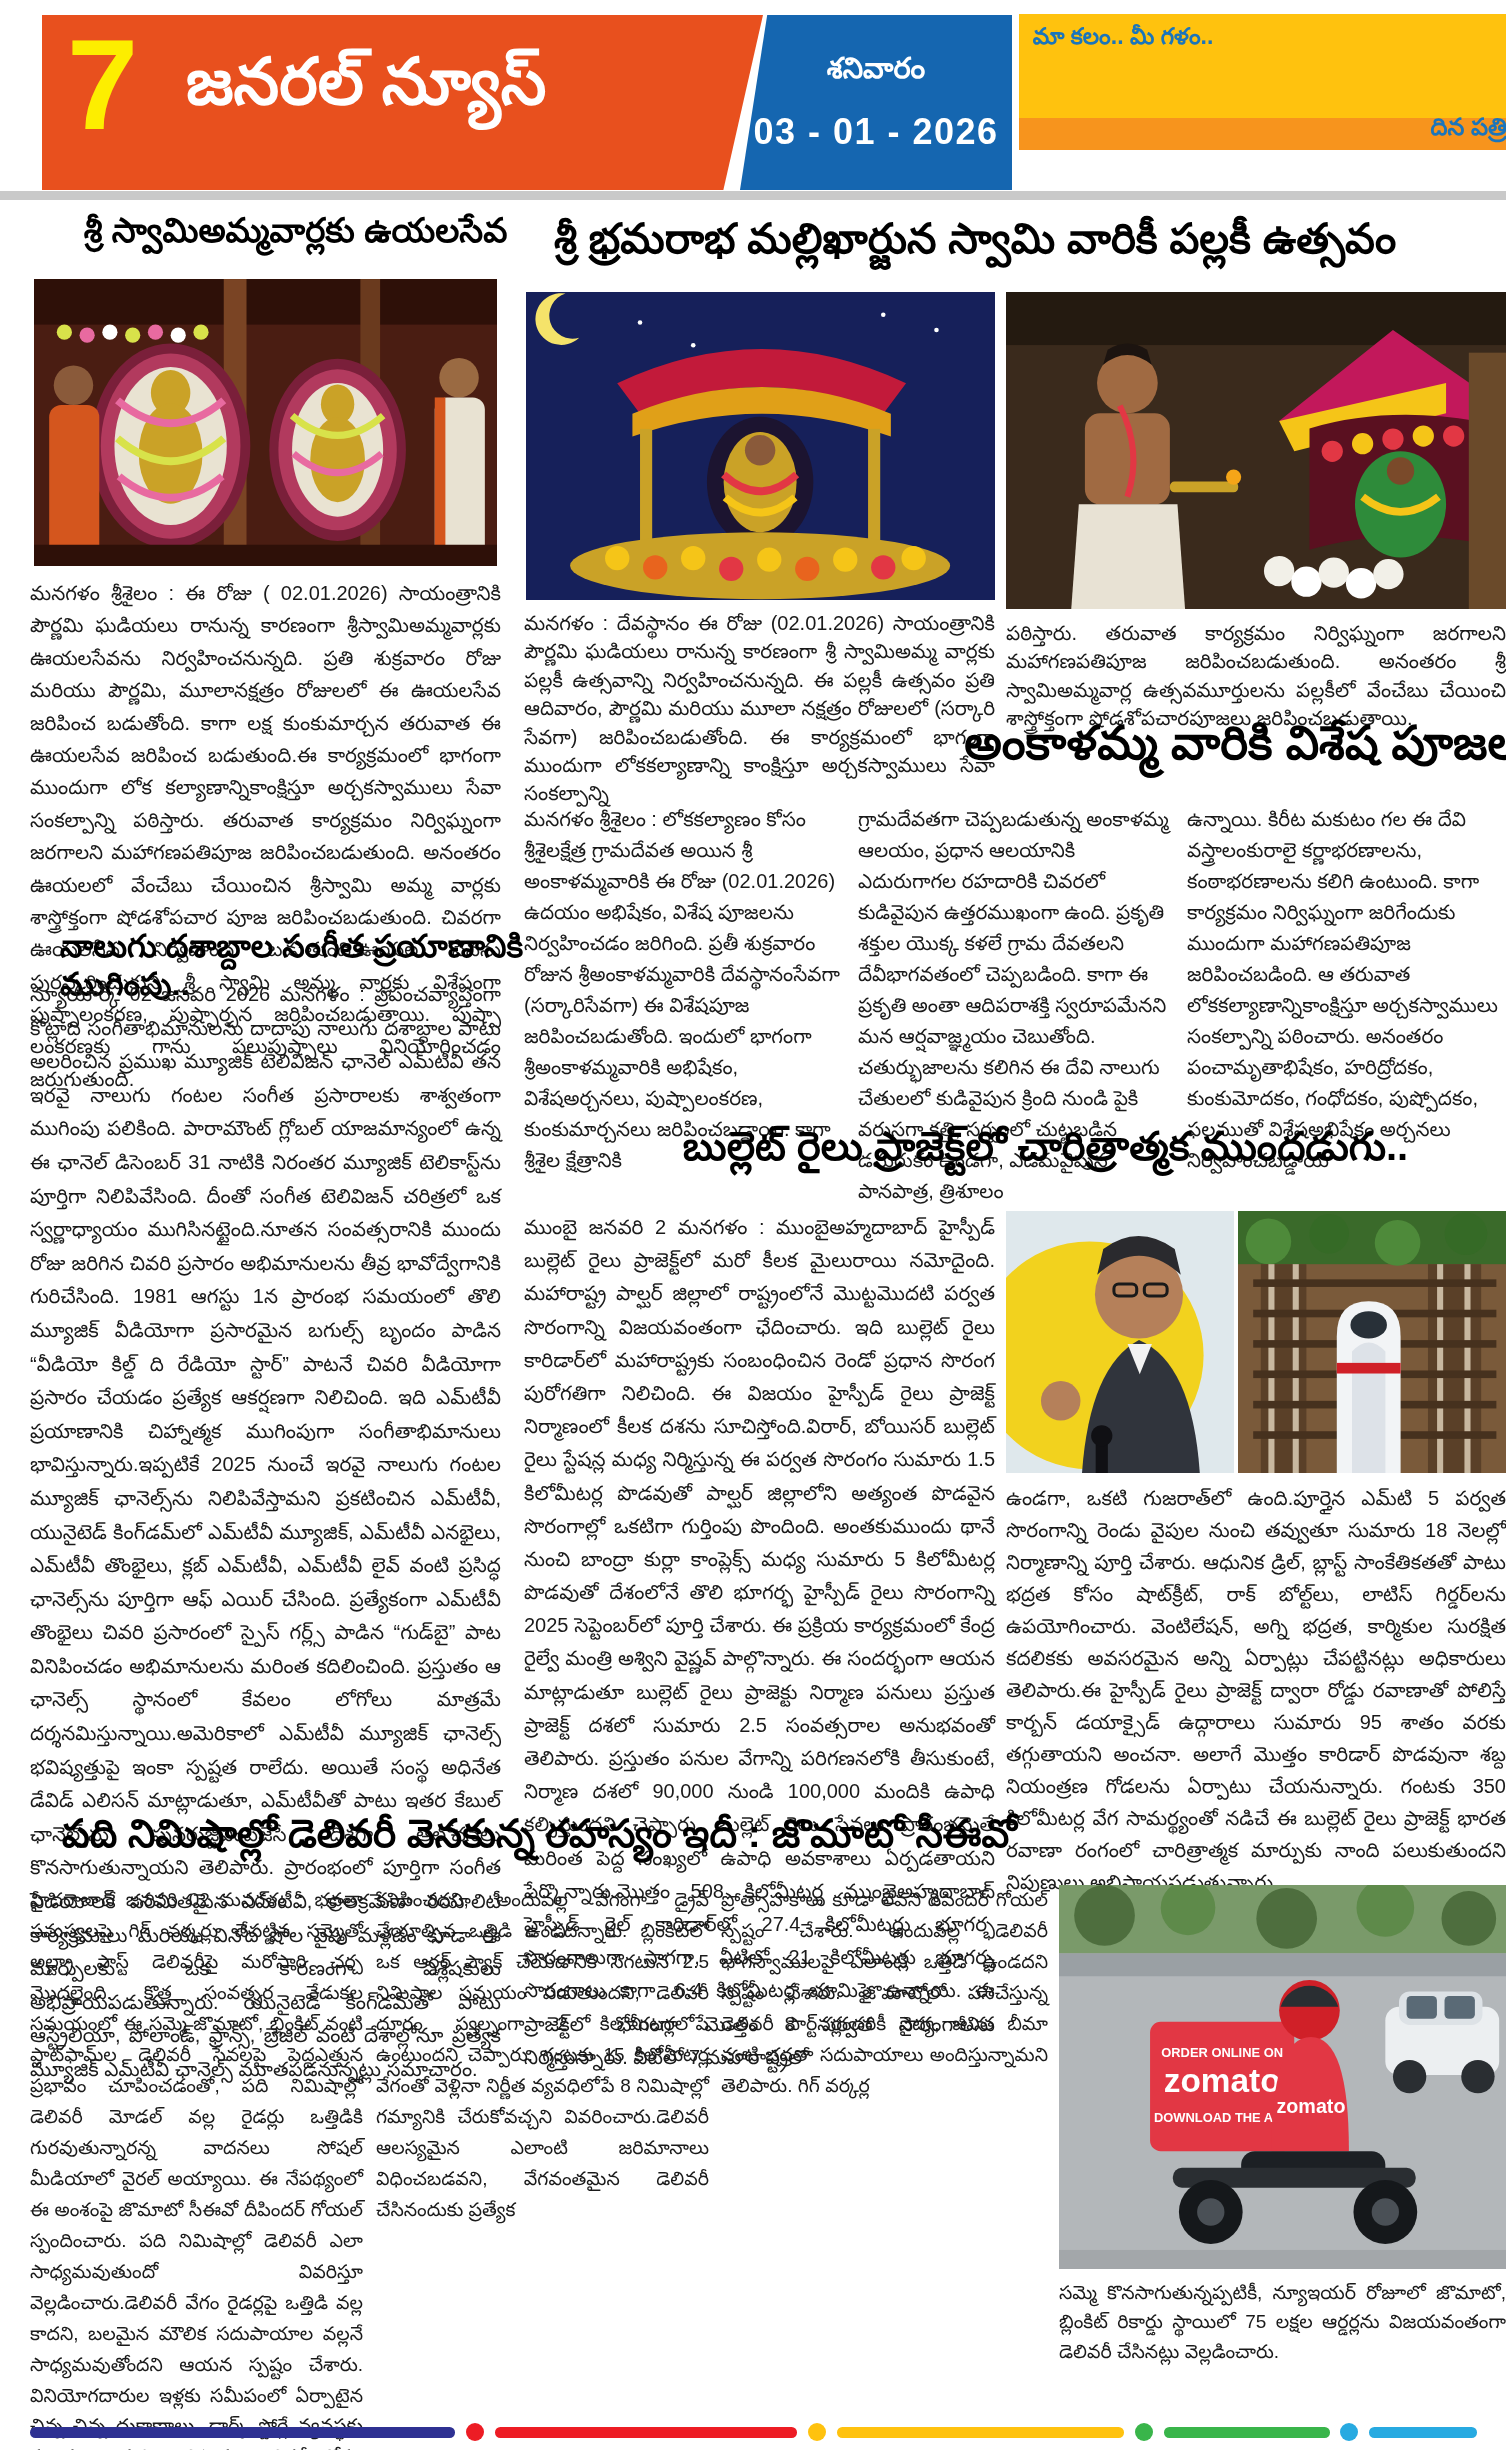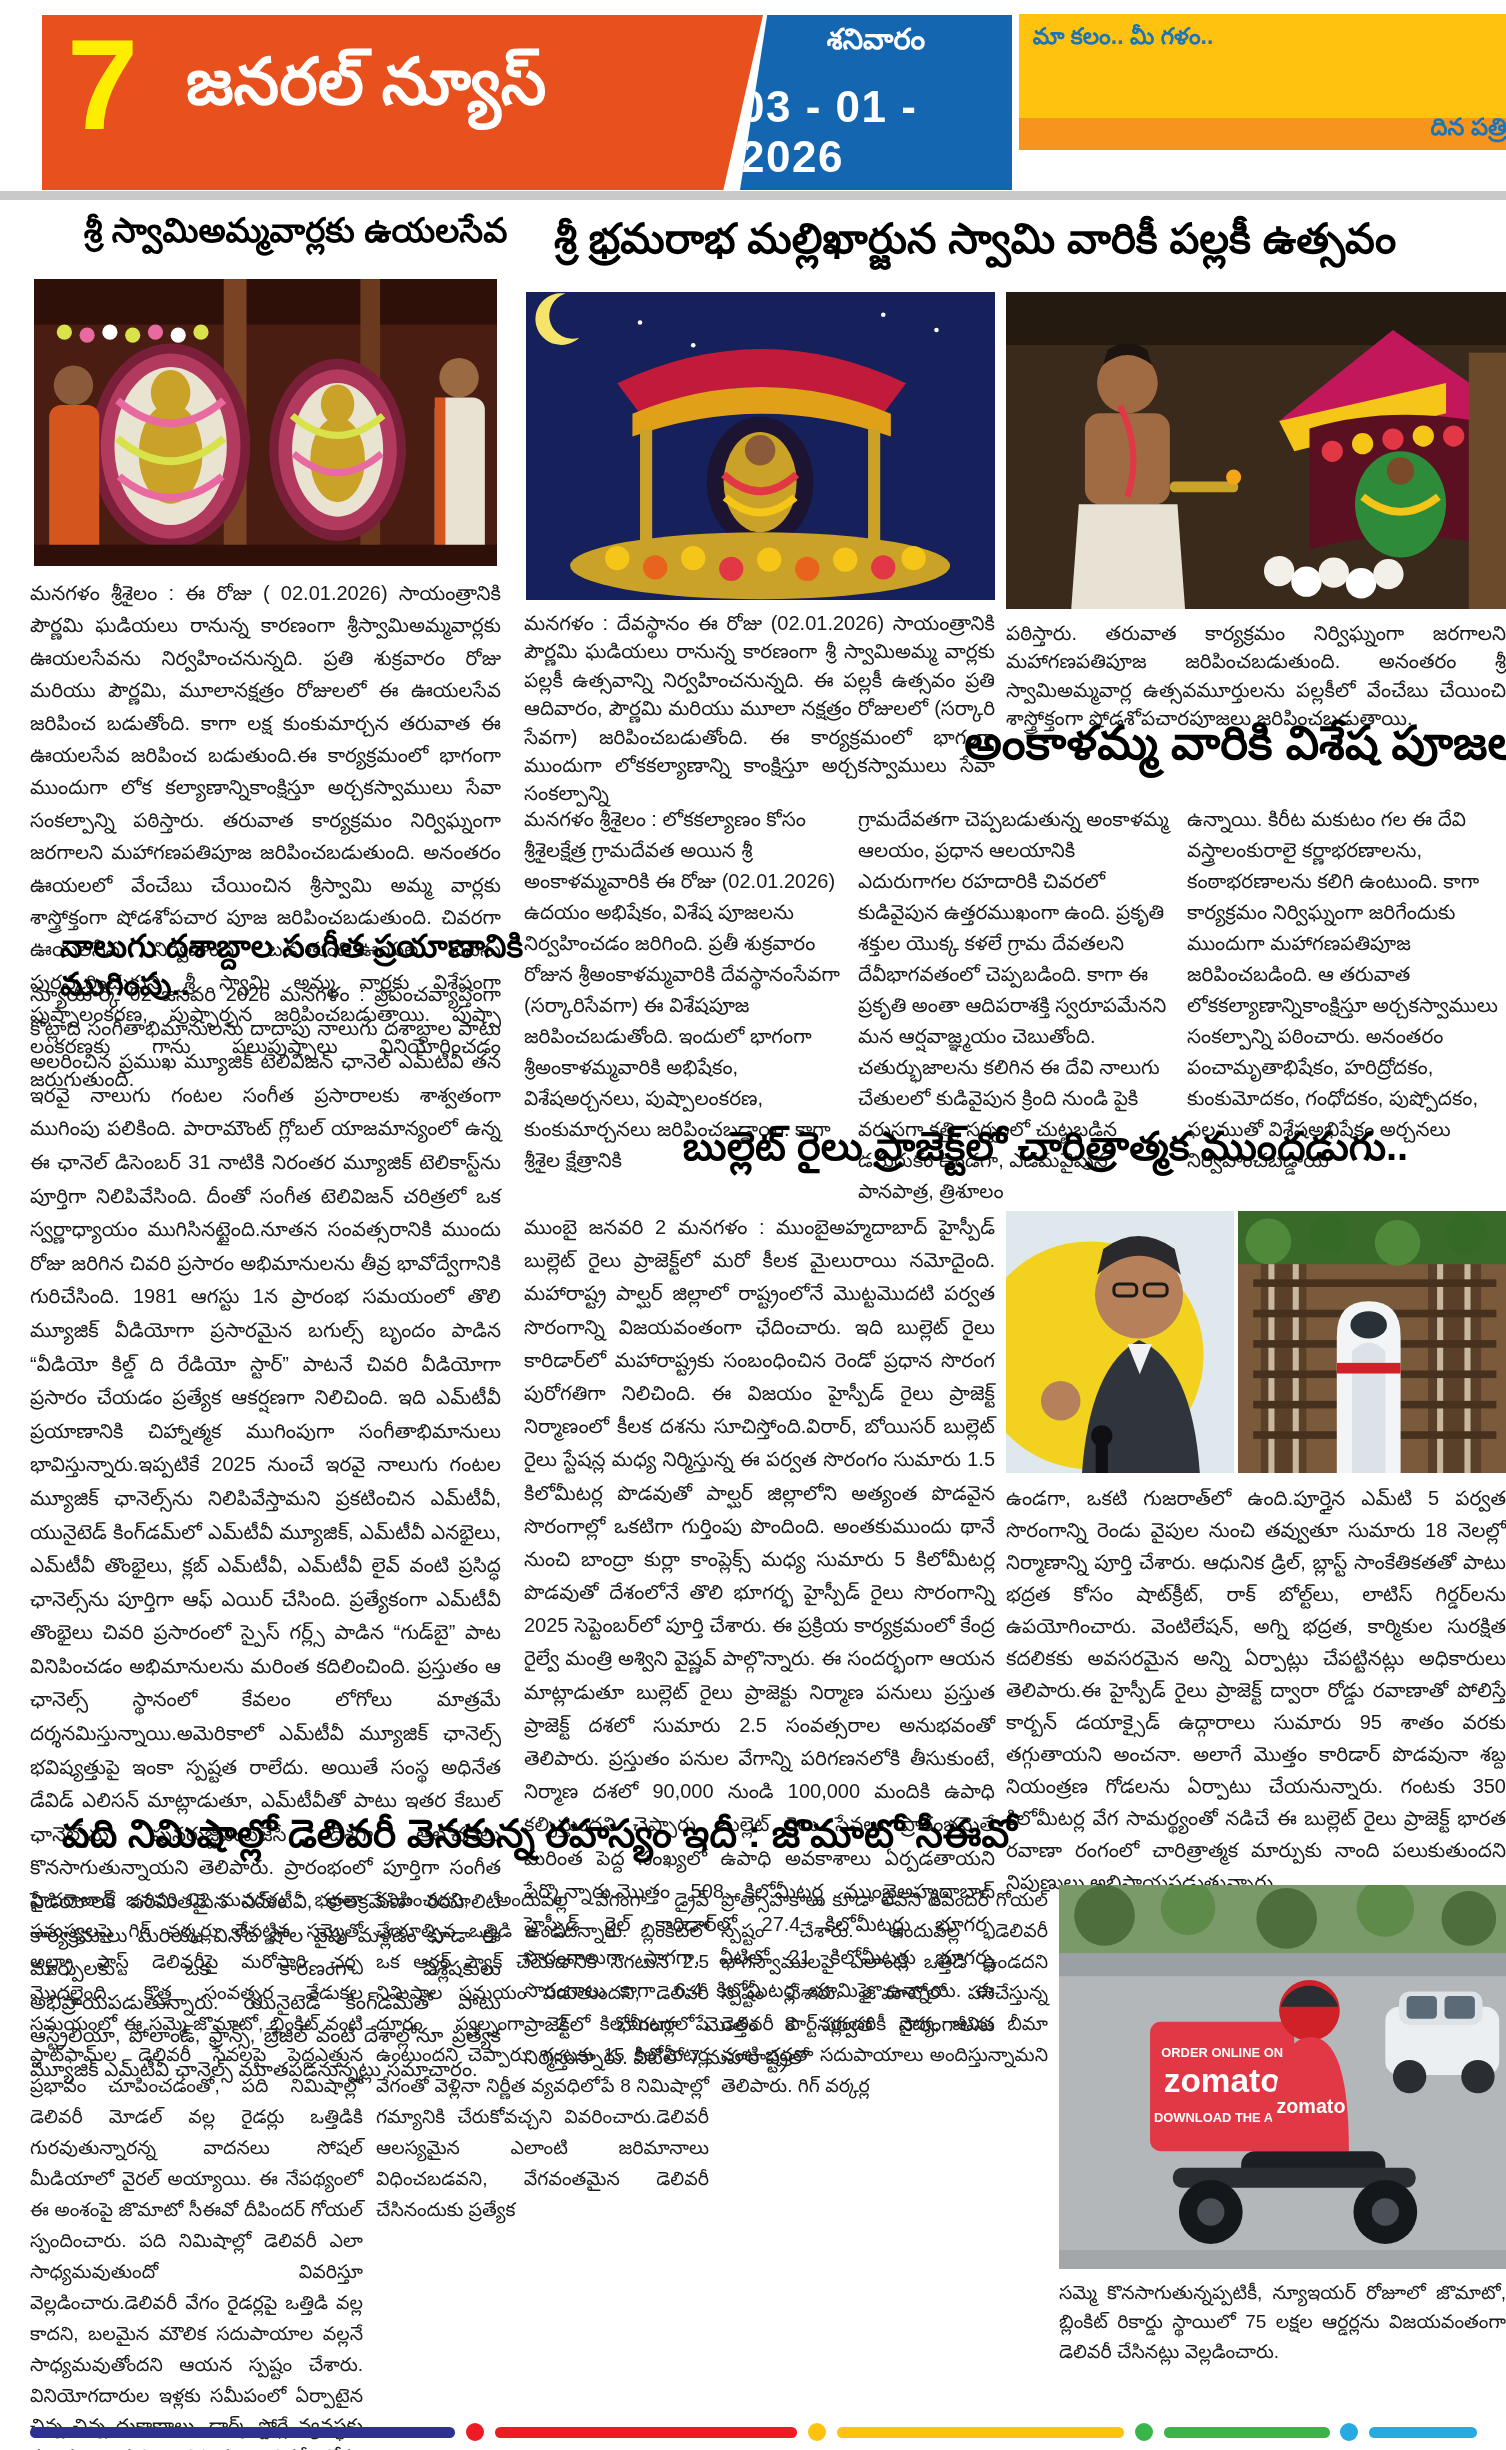--- a/index.html
+++ b/index.html
@@ -6,21 +6,21 @@
   body{width:1507px;height:2450px;position:relative;font-family:"Liberation Sans","DejaVu Sans",sans-serif;color:#111;}
   .abs{position:absolute;}
   .headline{font-weight:bold;color:#000;line-height:1.18;margin-left:30px;}
   .bodytxt{font-size:20px;line-height:1.62;text-align:justify;color:#1a1a1a;word-break:break-word;}
   
   .hdr-orange{left:42px;top:15px;width:721px;height:175px;background:#e8501e;clip-path:polygon(0 0,100% 0,94.5% 100%,0 100%);}
   .hdr-seven{left:67px;top:21px;font-size:128px;font-weight:bold;color:#fdee00;line-height:1;}
   .hdr-section{left:186px;top:46px;font-size:65px;font-weight:bold;color:#ffffff;line-height:1.1;}
   .hdr-blue{left:740px;top:15px;width:272px;height:175px;background:#1566b0;clip-path:polygon(10% 0,100% 0,100% 100%,0 100%);display:flex;flex-direction:column;align-items:center;justify-content:center;gap:19px;}
   .hdr-day{font-size:29px;font-weight:bold;color:#fff;}
-  .hdr-date{font-size:44px;font-weight:bold;color:#fff;letter-spacing:1.5px;}
+  .hdr-date{font-size:36px;font-weight:bold;color:#fff;letter-spacing:1.5px;}
   .hdr-logo{left:1019px;top:13.7px;width:473px;height:136px;background:#ffc20e;overflow:hidden;padding-left:44px;}
   .hdr-logo-strip{position:absolute;left:0;bottom:0;width:100%;height:32px;background:#f7941d;}
   .hdr-tagline{position:absolute;left:13.7px;top:9px;font-size:23px;font-weight:bold;color:#1b75bb;}
   .brand-row{position:absolute;left:0;top:36px;width:100%;display:flex;align-items:center;justify-content:center;gap:7.6px;}
   .brand-word{font-size:79px;font-weight:bold;color:#ffffff;line-height:1;-webkit-text-stroke:2.3px #4a4a55;text-shadow:3px 3.8px 0 #8a8a95;}
   .brand-box{width:79px;height:112px;background:#3ab54a;display:flex;align-items:center;justify-content:center;}
   .hdr-sub{position:absolute;right:16.7px;bottom:3px;font-size:24px;font-weight:bold;color:#1b75bb;}
   .hdr-divider{left:0;top:191px;width:1507px;height:9px;background:#c9c9c9;}
   
   .h-a1{left:30px;top:210px;width:471px;text-align:center;font-size:34px;}

